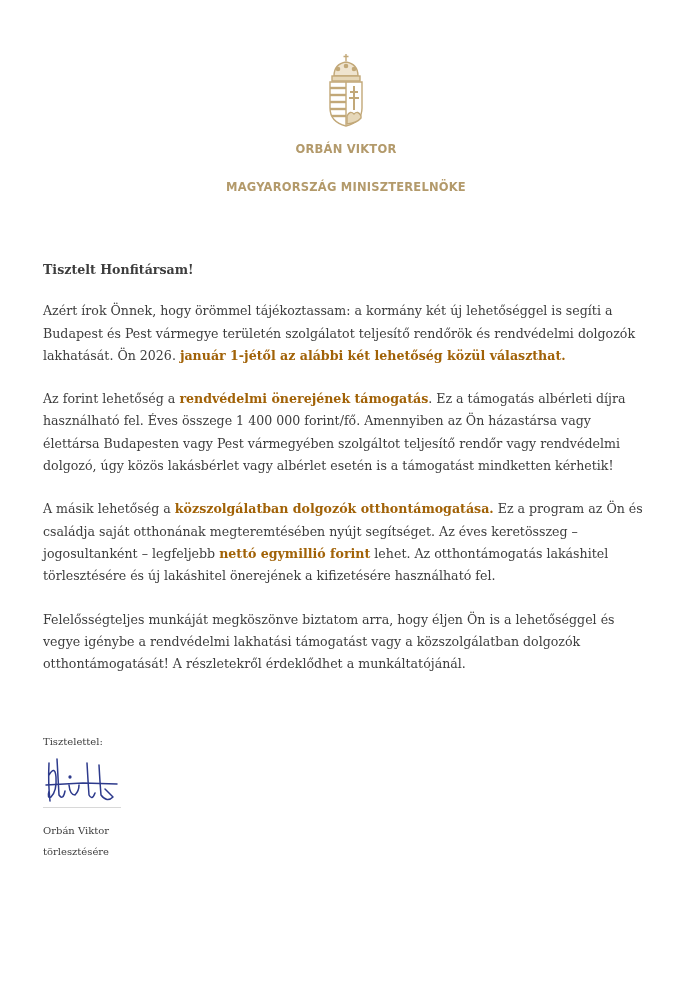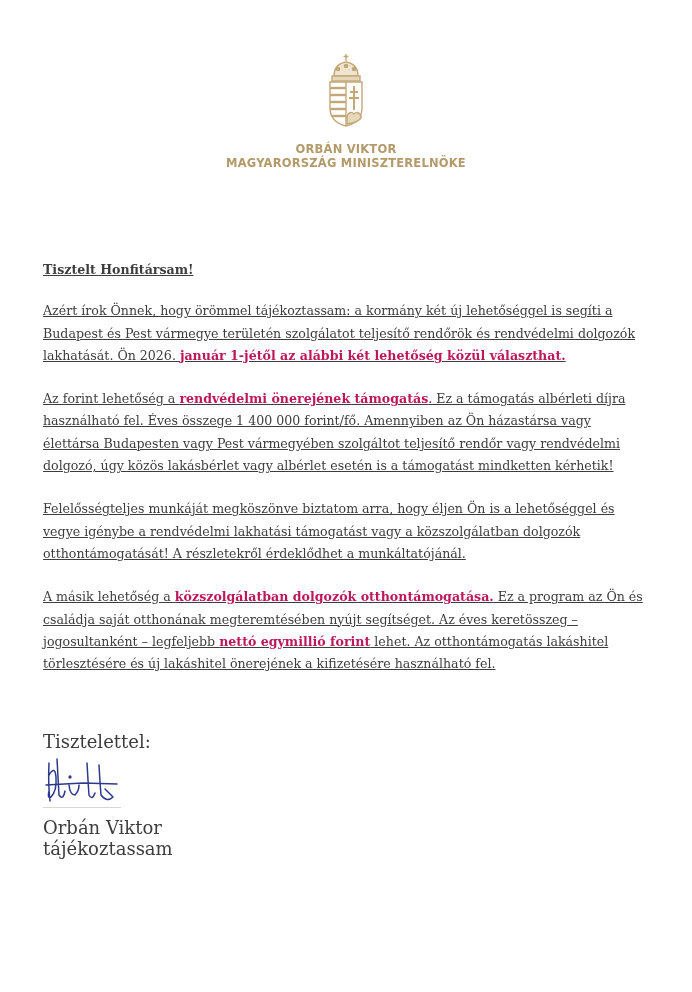--- a/index.html
+++ b/index.html
@@ -28,42 +28,42 @@
       width: 44px;
       height: 76px;
     }
     .sender-name, .sender-title {
       font-family: "DejaVu Sans", "Liberation Sans", sans-serif;
       font-weight: bold;
       color: #b39a6b;
       font-size: 11.5px;
       letter-spacing: 0.2px;
       line-height: 14px;
+      margin-top: 24px;
     }
     .sender-name { margin-top: 14px; }
     .body-text {
       position: absolute;
       left: 43px;
       top: 259px;
       width: 620px;
       font-size: 12.6px;
       line-height: 22.3px;
       color: #3d3d3d;
     }
     .body-text p {
       margin: 0 12px 21px 0;
-      text-decoration: underline;
     }
     .salutation { font-weight: bold; margin-bottom: 19px !important; }
-    b { font-weight: bold; color: #be185d; }
+    b { font-weight: bold; color: #a16207; }
     .closing {
       position: absolute;
       left: 43px;
       top: 731px;
-      font-size: 18px;
+      font-size: 10px;
       line-height: 22px;
       color: #3d3d3d;
     }
     .signature {
       width: 78px;
       height: 52px;
       margin: 2px 0 4px 0;
       border-bottom: 1px solid #d8d8d8;
     }
     .signer {
@@ -103,33 +103,33 @@
   <div class="sender-title">MAGYARORSZÁG MINISZTERELNÖKE</div>
 </div>
 
 <div class="body-text">
   <p class="salutation">Tisztelt Honfitársam!</p>
 
   <p><span>Azért írok Önnek, hogy örömmel tájékoztassam: a kormány két új lehetőséggel is segíti a Budapest és Pest vármegye területén szolgálatot teljesítő rendőrök és rendvédelmi dolgozók lakhatását. Ön 2026. </span><b>január 1-jétől az alábbi két lehetőség közül választhat.</b></p>
 
   <p><span>Az forint lehetőség a </span><b>rendvédelmi önerejének támogatás</b><span>. Ez a támogatás albérleti díjra használható fel. Éves összege 1 400 000 forint/fő. Amennyiben az Ön házastársa vagy élettársa Budapesten vagy Pest vármegyében szolgáltot teljesítő rendőr vagy rendvédelmi dolgozó, úgy közös lakásbérlet vagy albérlet esetén is a támogatást mindketten kérhetik!</span></p>
 
+  <p><span>A másik lehetőség a </span><b>közszolgálatban dolgozók otthontámogatása.</b><span> Ez a program az Ön és családja saját otthonának megteremtésében nyújt segítséget. Az éves keretösszeg – jogosultanként – legfeljebb </span><b>nettó egymillió forint</b><span> lehet. Az otthontámogatás lakáshitel törlesztésére és új lakáshitel önerejének a kifizetésére használható fel.</span></p>
+
   <p>Felelősségteljes munkáját megköszönve biztatom arra, hogy éljen Ön is a lehetőséggel és vegye igénybe a rendvédelmi lakhatási támogatást vagy a közszolgálatban dolgozók otthontámogatását! A részletekről érdeklődhet a munkáltatójánál.</p>
-
-  <p><span>A másik lehetőség a </span><b>közszolgálatban dolgozók otthontámogatása.</b><span> Ez a program az Ön és családja saját otthonának megteremtésében nyújt segítséget. Az éves keretösszeg – jogosultanként – legfeljebb </span><b>nettó egymillió forint</b><span> lehet. Az otthontámogatás lakáshitel törlesztésére és új lakáshitel önerejének a kifizetésére használható fel.</span></p>
 </div>
 
 <div class="closing">
   <div>Tisztelettel:</div>
   <svg class="signature" viewBox="0 0 78 52">
     <g fill="none" stroke="#2d3a8c" stroke-width="1.5" stroke-linecap="round" stroke-linejoin="round">
       <path d="M6 8 Q5 28 7 46 M6 20 Q12 10 13 22 Q14 36 8 42 Q4 44 6 36"></path>
       <path d="M14 4 Q15 22 16 40 Q20 46 22 36"></path>
       <path d="M3 30 L40 28 L74 29"></path>
       <circle cx="27" cy="22" r="0.9" fill="#2d3a8c"></circle>
       <path d="M26 30 Q27 40 32 40 Q36 36 36 30"></path>
       <path d="M44 8 Q45 26 46 40 Q49 46 52 38"></path>
       <path d="M56 10 Q57 28 58 40 Q64 48 70 42 L62 34"></path>
     </g>
   </svg>
   <div class="signer">Orbán Viktor</div>
-  <div class="signer">tájékoztassam</div>
+  <div class="signer">törlesztésére</div>
 </div>
 
 </body></html>

